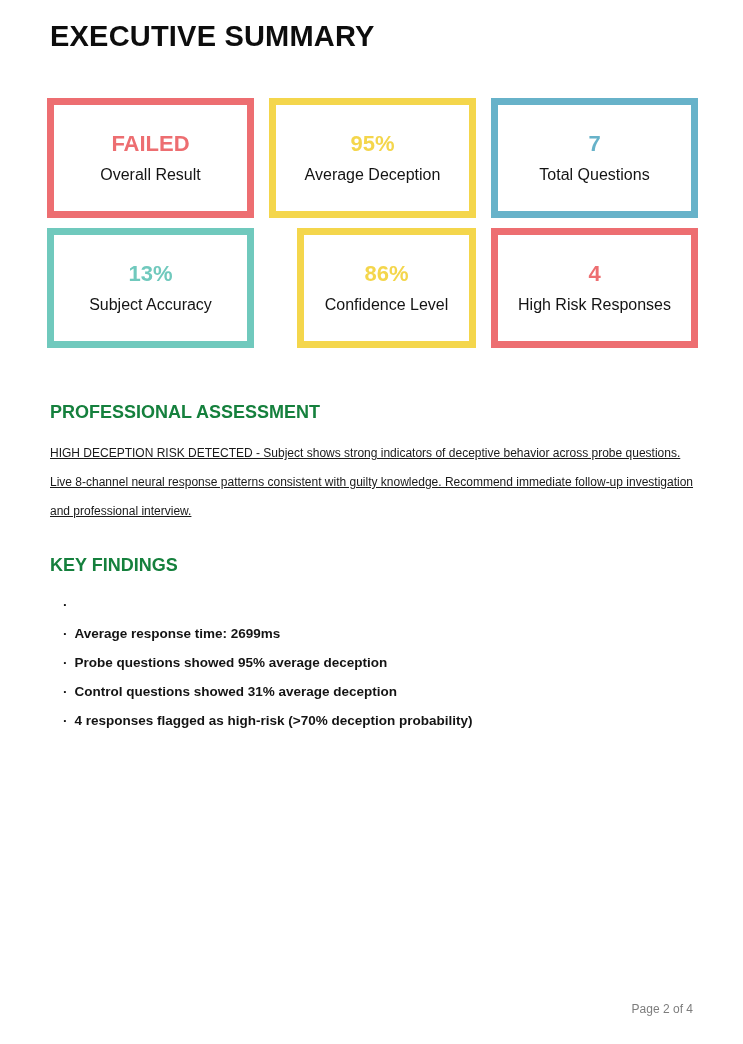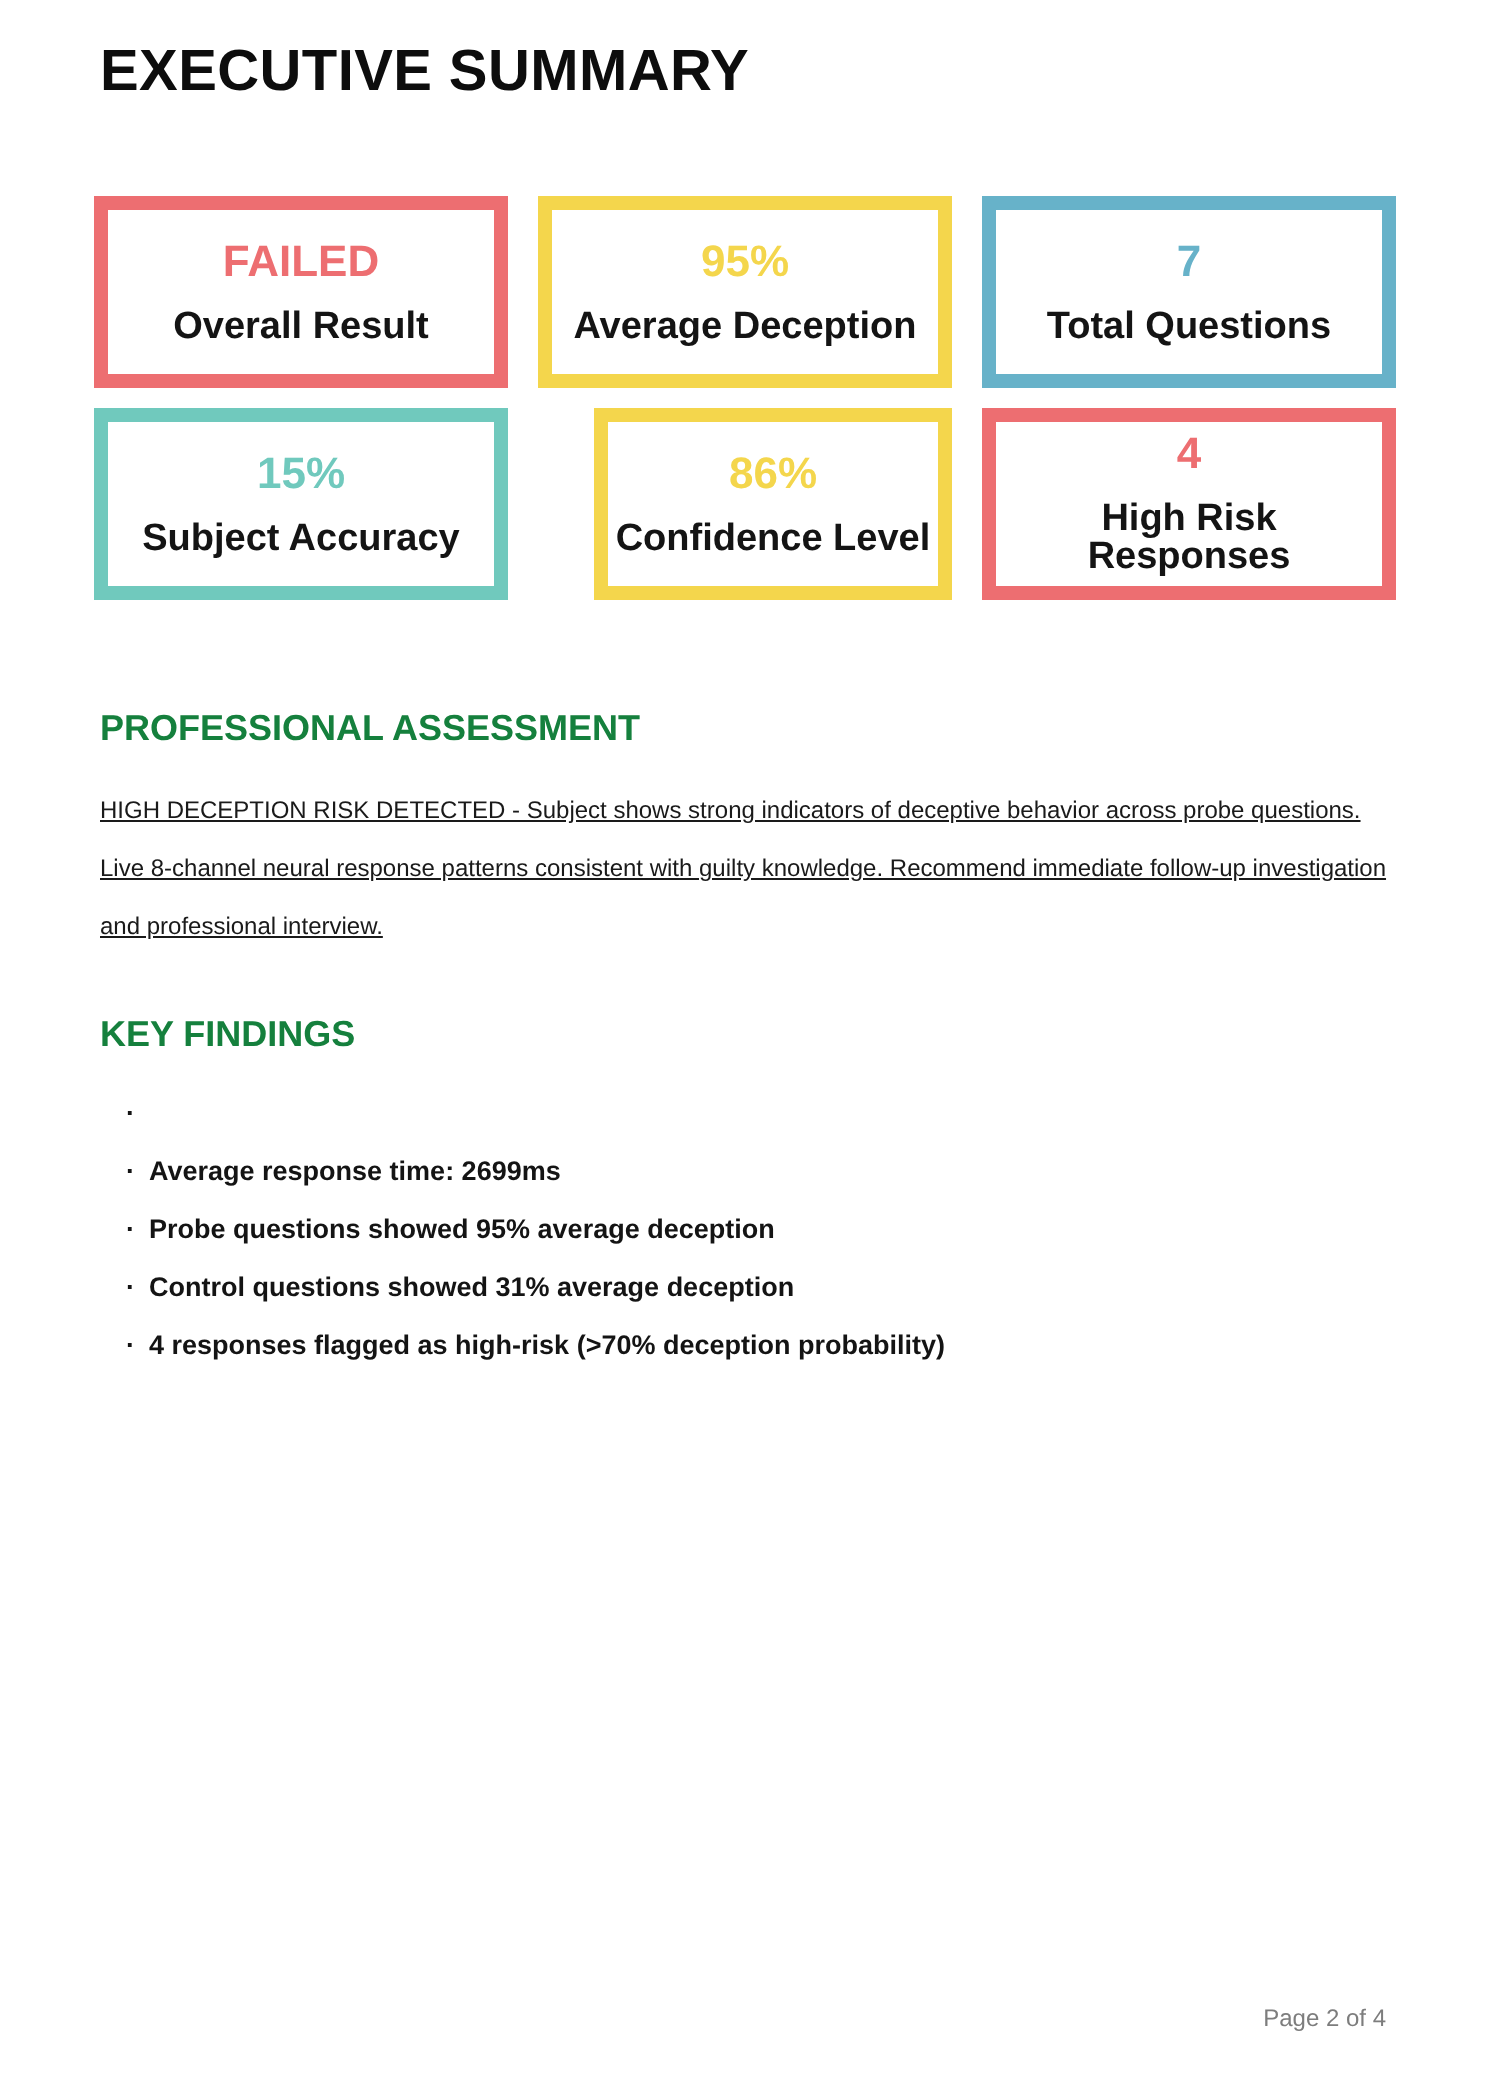--- a/index.html
+++ b/index.html
@@ -28,38 +28,38 @@
   .cards {
     margin-top: 45px;
     margin-left: -3px;
     width: 651px;
     display: grid;
     grid-template-columns: repeat(3, 1fr);
     column-gap: 15px;
     row-gap: 10px;
   }
   .card {
-    height: 96px;
+    height: 120px;
     background: #ffffff;
     border: 7px solid #cccccc;
     display: flex;
     flex-direction: column;
     align-items: center;
     justify-content: center;
     gap: 12px;
     text-align: center;
   }
   .card-value {
     font-size: 22px;
     font-weight: 700;
     line-height: 1;
   }
   .card-label {
-    font-size: 19px;
-    font-weight: 700;
+    font-size: 16px;
+    font-weight: 400;
     color: #141414;
     line-height: 1;
   }
   .section-heading {
     font-size: 18px;
     font-weight: 700;
     color: #15803d;
   }
   .pa-heading { margin-top: 54px; }
   .assessment-text {
@@ -116,21 +116,21 @@
     <div class="card-value" style="color: rgb(244, 214, 76);">95%</div>
     <div class="card-label">Average Deception</div>
   </div>
 
   <div class="card" style="border-color: rgb(103, 178, 201);">
     <div class="card-value" style="color: rgb(103, 178, 201);">7</div>
     <div class="card-label">Total Questions</div>
   </div>
 
   <div class="card" style="border-color: rgb(112, 201, 189);">
-    <div class="card-value" style="color: rgb(112, 201, 189);">15%</div>
+    <div class="card-value" style="color: rgb(112, 201, 189);">13%</div>
     <div class="card-label">Subject Accuracy</div>
   </div>
 
   <div class="card" style="border-color: rgb(244, 214, 76); margin-left: 28px;">
     <div class="card-value" style="color: rgb(244, 214, 76);">86%</div>
     <div class="card-label">Confidence Level</div>
   </div>
 
   <div class="card" style="border-color: rgb(237, 110, 113);">
     <div class="card-value" style="color: rgb(237, 110, 113);">4</div>

